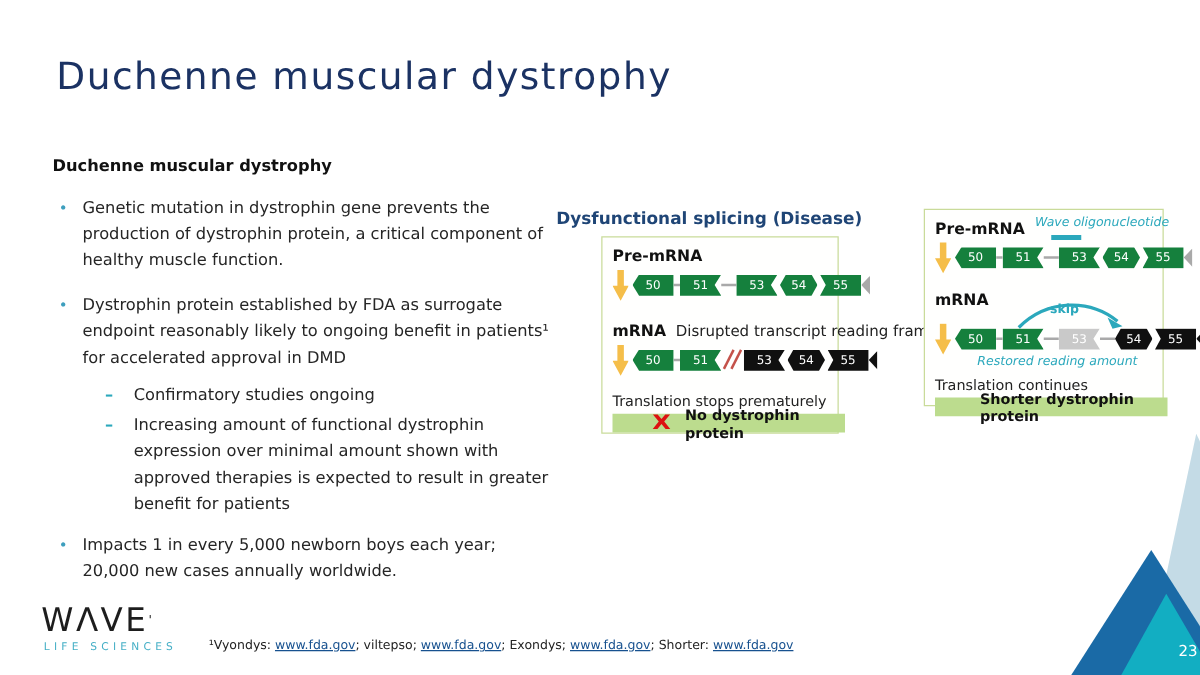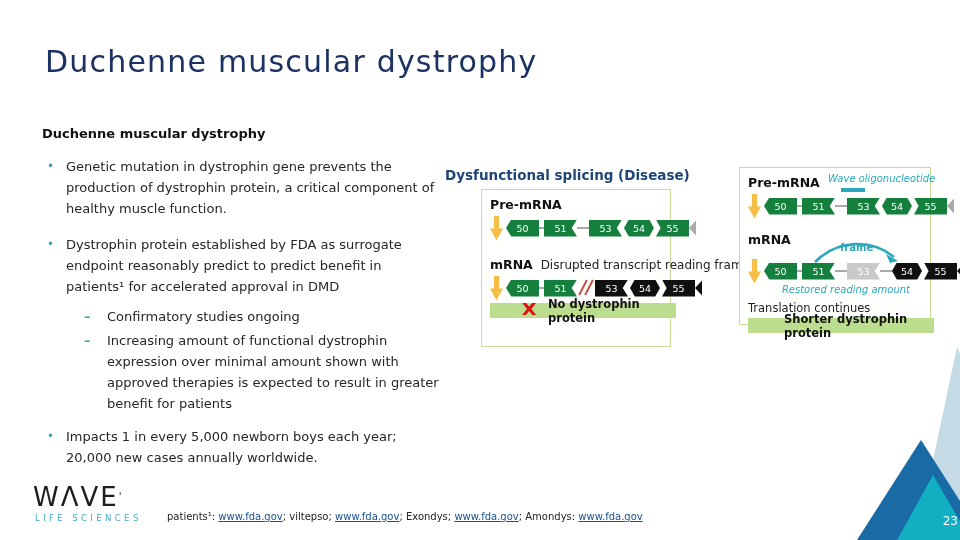--- a/index.html
+++ b/index.html
@@ -100,21 +100,21 @@
     <div class="heading">Duchenne muscular dystrophy</div>
     <div class="bullets">
 
       <div class="bullet">
         <span class="dot">•</span>
         <span class="btxt">Genetic mutation in dystrophin gene prevents the production of dystrophin protein, a critical component of healthy muscle function.</span>
       </div>
 
       <div class="bullet">
         <span class="dot">•</span>
-        <span class="btxt">Dystrophin protein established by FDA as surrogate endpoint reasonably predict to predict benefit in patients¹ for accelerated approval in DMD</span>
+        <span class="btxt">Dystrophin protein established by FDA as surrogate endpoint reasonably likely to ongoing benefit in patients¹ for accelerated approval in DMD</span>
       </div>
 
       <div class="subs">
         <div class="sub">
           <span class="dash">–</span>
           <span class="btxt">Confirmatory studies ongoing</span>
         </div>
         <div class="sub">
           <span class="dash">–</span>
           <span class="btxt">Increasing amount of functional dystrophin expression over minimal amount shown with approved therapies is expected to result in greater benefit for patients</span>
@@ -187,20 +187,21 @@
               <span>54</span>
             </div>
           <div class="g2"></div>
           <div class="ex exE black">
               <span>55</span>
             </div>
           <div class="ln"></div>
           <div class="tip black"></div>
         </div>
 
+        <div class="trans">Translation stops prematurely</div>
         <div class="rbar center">
           <span class="xmark">X</span>
           <span>No dystrophin protein</span>
         </div>
       </div>
     </div>
 
     <div class="panel-wrap pr">
       <div class="panel">
         <div class="plabel">Pre-mRNA</div>
@@ -234,21 +235,21 @@
 
         <div class="mlabel">
           <b>mRNA</b>
         </div>
 
         <div class="mrna-wrap">
           <svg class="skip-svg" width="92" height="26" viewBox="0 0 92 26">
             <path d="M5,24 C28,1 62,1 84,19" fill="none" stroke="#2BA8BC" stroke-width="2.6"></path>
             <polygon points="88,23 76,16 80,25" fill="#2BA8BC"></polygon>
           </svg>
-          <span class="skip-label">frame</span>
+          <span class="skip-label">skip</span>
 
           <div class="exrow" style="margin-top:0;">
             <div class="arr"></div>
             <div class="ex exA">
                 <span>50</span>
               </div>
             <div class="ln sm"></div>
             <div class="ex exB">
                 <span>51</span>
               </div>
@@ -277,21 +278,21 @@
       </div>
     </div>
 
   </div>
 
   <div class="logo">
     <div class="logo-wave"><span>WΛVE</span><span class="logo-mark">'</span></div>
     <div class="logo-tag">LIFE SCIENCES</div>
   </div>
 
-  <div class="footnote"><span>patients¹: </span><a>www.fda.gov</a><span>; viltepso; </span><a>www.fda.gov</a><span>; Exondys; </span><a>www.fda.gov</a><span>; Amondys: </span><a>www.fda.gov</a></div>
+  <div class="footnote"><span>¹Vyondys: </span><a>www.fda.gov</a><span>; viltepso; </span><a>www.fda.gov</a><span>; Exondys; </span><a>www.fda.gov</a><span>; Shorter: </span><a>www.fda.gov</a></div>
 
   <svg class="corner-svg" viewBox="0 0 200 200" preserveAspectRatio="none">
     <polygon points="197,7 156,200 290,200" fill="#C4DBE6"></polygon>
     <polygon points="161,100 97,200 225,200" fill="#1A6AA6"></polygon>
     <polygon points="173,135 137,200 211,200" fill="#12AEC2"></polygon>
   </svg>
   <div class="pagenum">23</div>
 
 </div>
 

